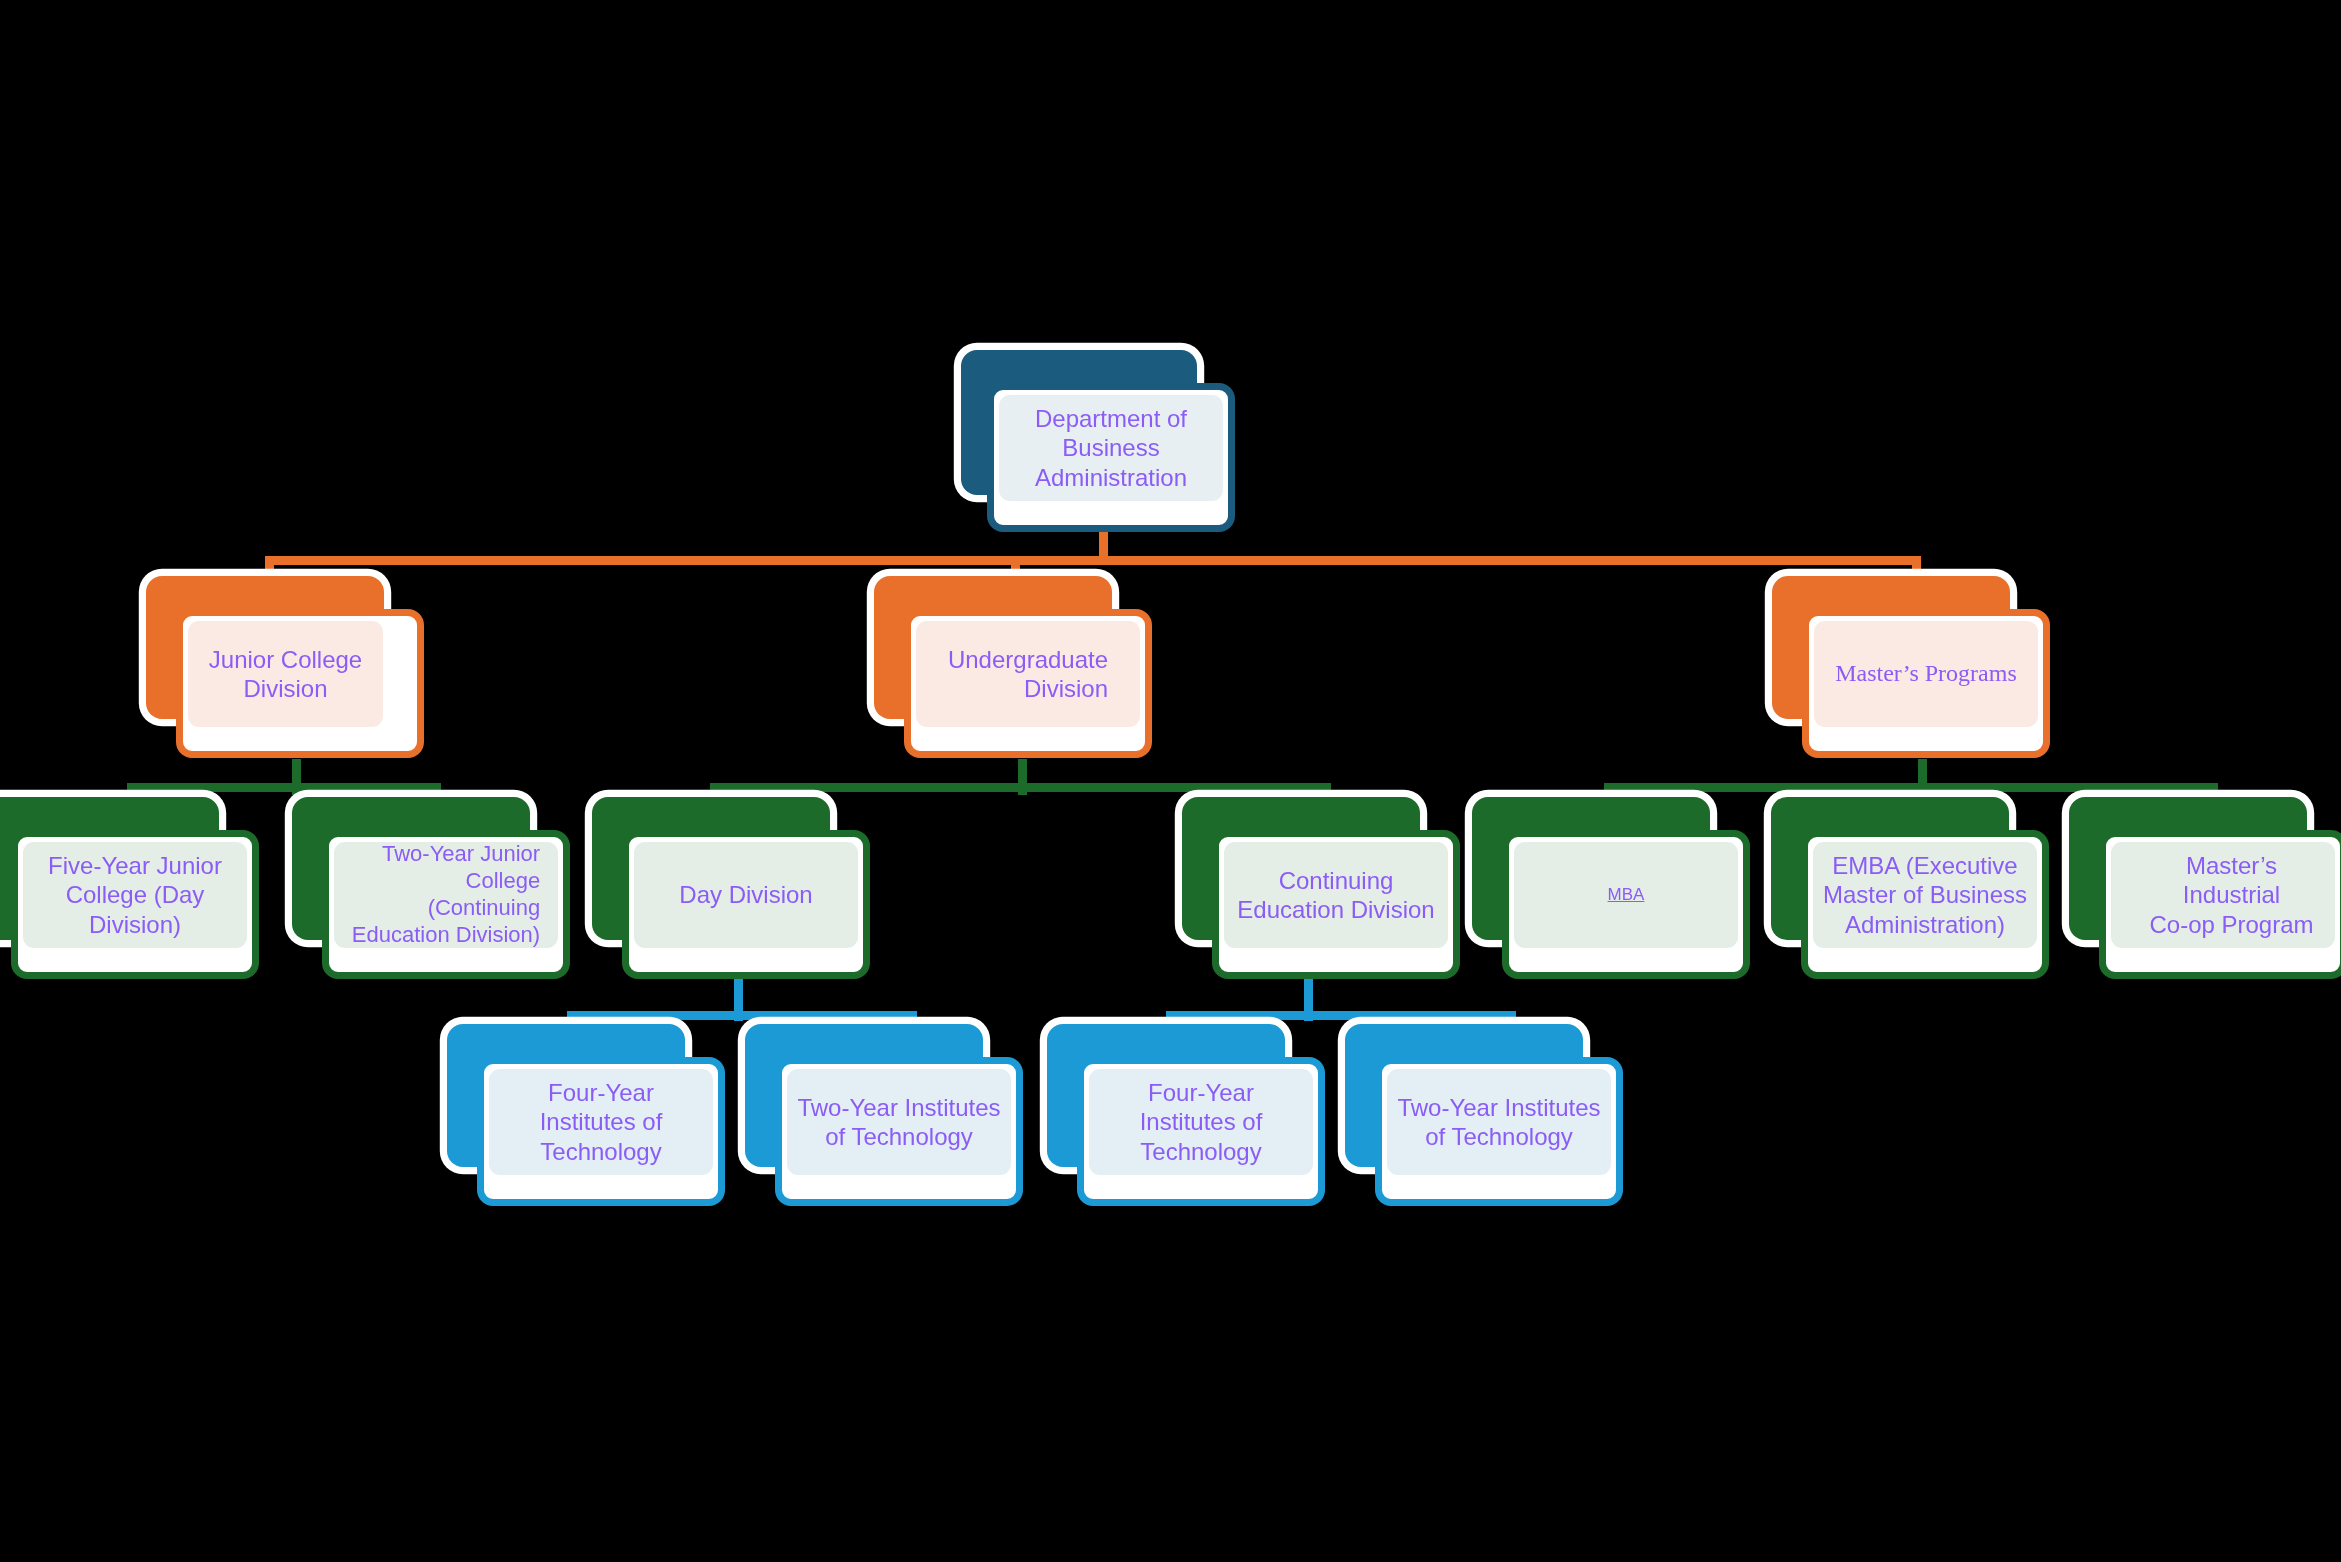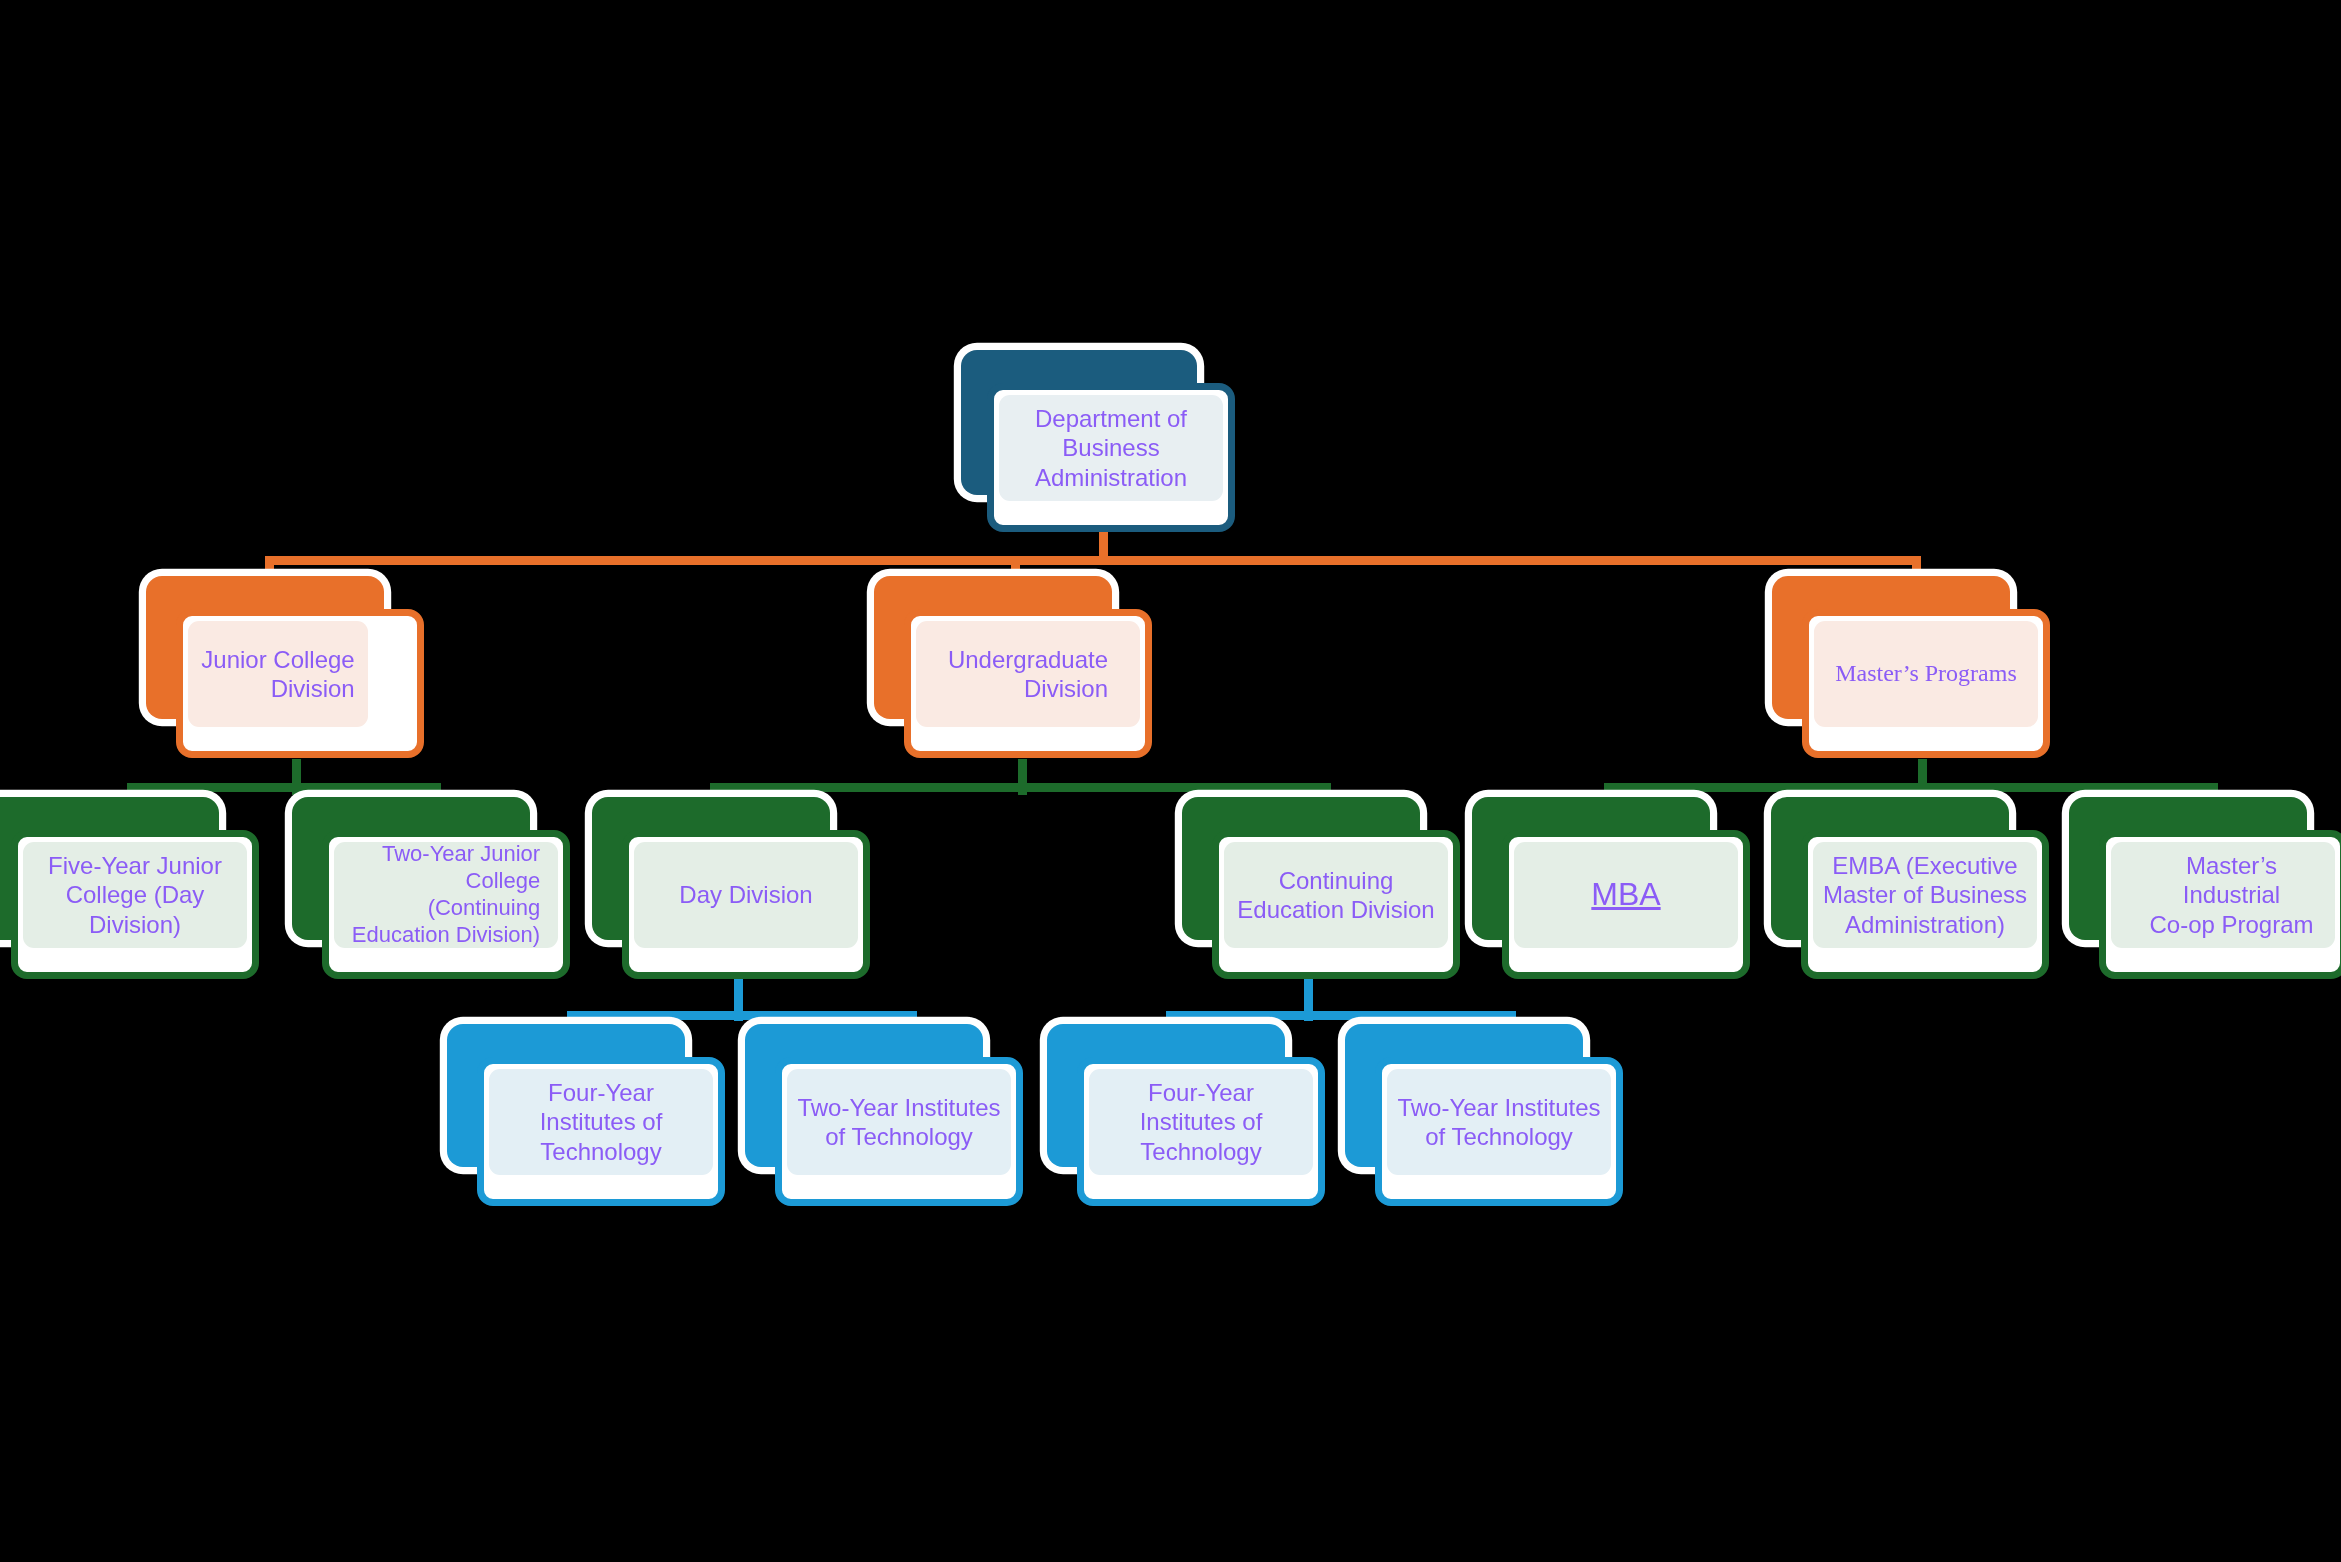--- a/index.html
+++ b/index.html
@@ -105,21 +105,21 @@
     <div class="inner" style="left:38px; top:45px; width:224px; height:106px; background:#E8EFF2;">
       <span class="label" style="font-size:24px;">Department of
 Business
 Administration</span>
     </div>
   </div>
 
   <div class="node" style="left:146px; top:576px; width:278px; height:183px;">
     <div class="back" style="width:238px; height:143px; background:#E8702A;"></div>
     <div class="front" style="left:30px; top:33px; width:248px; height:149px; border:7.2px solid #E8702A;"></div>
-    <div class="inner" style="left:42px; top:45px; width:180px; height:106px; background:#FAEAE3;text-align:right;">
+    <div class="inner" style="left:42px; top:45px; width:195px; height:106px; background:#FAEAE3;">
       <span class="label" style="font-size:24px;">Junior College
 Division</span>
     </div>
   </div>
 
   <div class="node" style="left:874px; top:576px; width:278px; height:183px;">
     <div class="back" style="width:238px; height:143px; background:#E8702A;"></div>
     <div class="front" style="left:30px; top:33px; width:248px; height:149px; border:7.2px solid #E8702A;"></div>
     <div class="inner" style="left:42px; top:45px; width:224px; height:106px; background:#FAEAE3;text-align:right;">
       <span class="label" style="font-size:24px;">Undergraduate
@@ -170,21 +170,21 @@
     <div class="inner" style="left:42px; top:45px; width:224px; height:106px; background:#E4EEE6;">
       <span class="label" style="font-size:24px;">Continuing
 Education Division</span>
     </div>
   </div>
 
   <div class="node" style="left:1472px; top:797px; width:278px; height:183px;">
     <div class="back" style="width:238px; height:143px; background:#1D6B2B;"></div>
     <div class="front" style="left:30px; top:33px; width:248px; height:149px; border:7.2px solid #1D6B2B;"></div>
     <div class="inner" style="left:42px; top:45px; width:224px; height:106px; background:#E4EEE6;">
-      <span class="label" style="font-size:32px;text-decoration:underline;">MBA</span>
+      <span class="label" style="font-size:17px;text-decoration:underline;">MBA</span>
     </div>
   </div>
 
   <div class="node" style="left:1771px; top:797px; width:278px; height:183px;">
     <div class="back" style="width:238px; height:143px; background:#1D6B2B;"></div>
     <div class="front" style="left:30px; top:33px; width:248px; height:149px; border:7.2px solid #1D6B2B;"></div>
     <div class="inner" style="left:42px; top:45px; width:224px; height:106px; background:#E4EEE6;">
       <span class="label" style="font-size:24px;">EMBA (Executive
 Master of Business
 Administration)</span>

